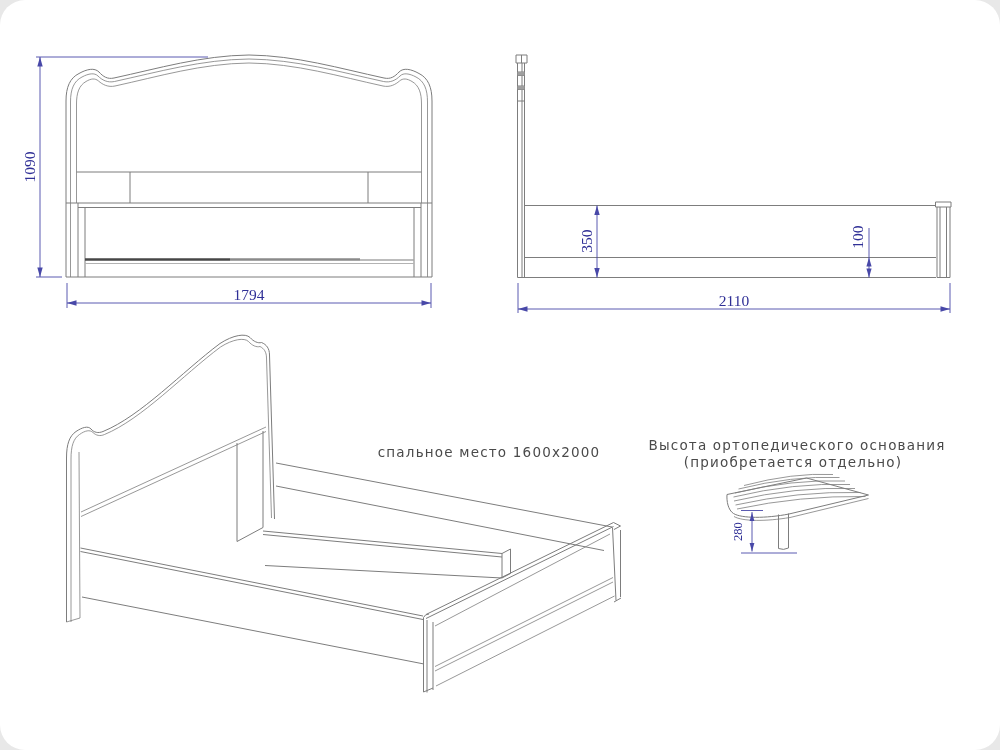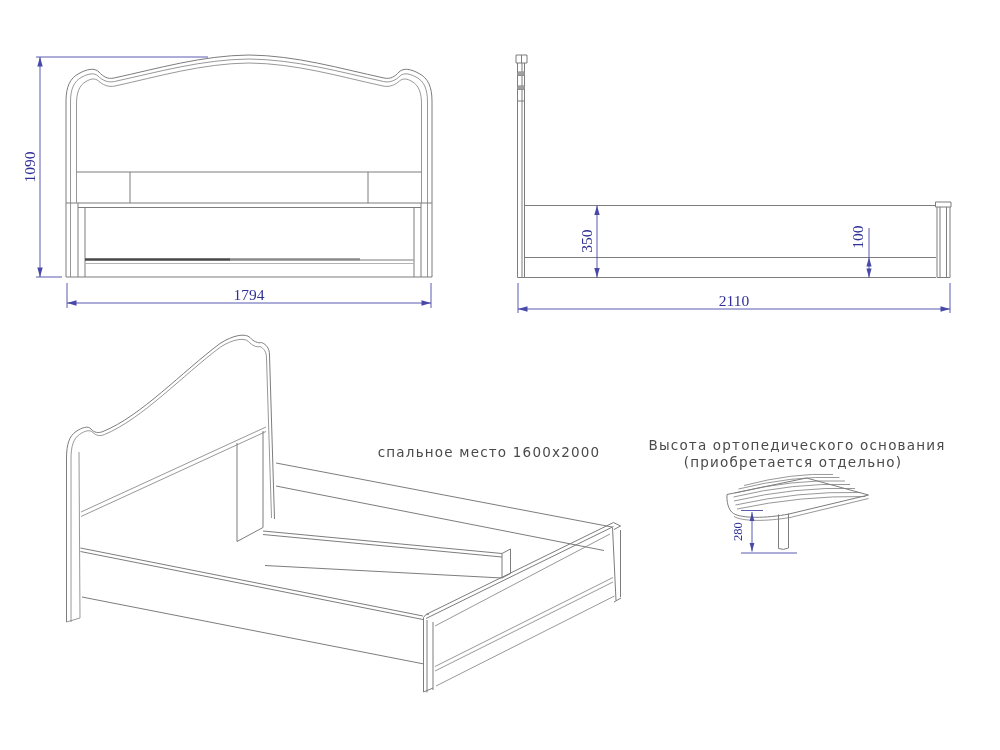--- a/index.html
+++ b/index.html
@@ -2,21 +2,21 @@
 <html style="--c-line: #7d7d7d; --c-line_dark: #4c4c4c; --c-dim: #4848a8; --c-dim_text: #2f2f96; --c-note_text: #4a4a4a; --c-bg: #ffffff;"><head>
 <meta charset="utf-8">
 <style>
   :root{
     --c-line:#7d7d7d; --c-line_dark:#4c4c4c; --c-dim:#4848a8;
     --c-dim_text:#2f2f96; --c-note_text:#4a4a4a; --c-bg:#ffffff;
   }
   html,body{margin:0;padding:0;background:#e8e8e8;}
   #canvas{
     position:relative;width:1000px;height:750px;background:var(--c-bg);
-    margin:0 auto;overflow:hidden;
+    margin:0 auto;overflow:hidden;border-radius:25px;
   }
   svg{position:absolute;left:0;top:0;}
   .ln{stroke:var(--c-line);stroke-width:1;fill:none;stroke-linecap:butt;}
   .ln2{stroke:var(--c-line);stroke-width:.8;fill:none;}
   .dim{stroke:var(--c-dim);stroke-width:.9;fill:none;}
   .arr{fill:var(--c-dim);stroke:none;}
   .dim-text{
     font-family:"Liberation Serif","DejaVu Serif",serif;
     font-size:15.5px;fill:var(--c-dim_text);
     text-anchor:middle;dominant-baseline:central;

